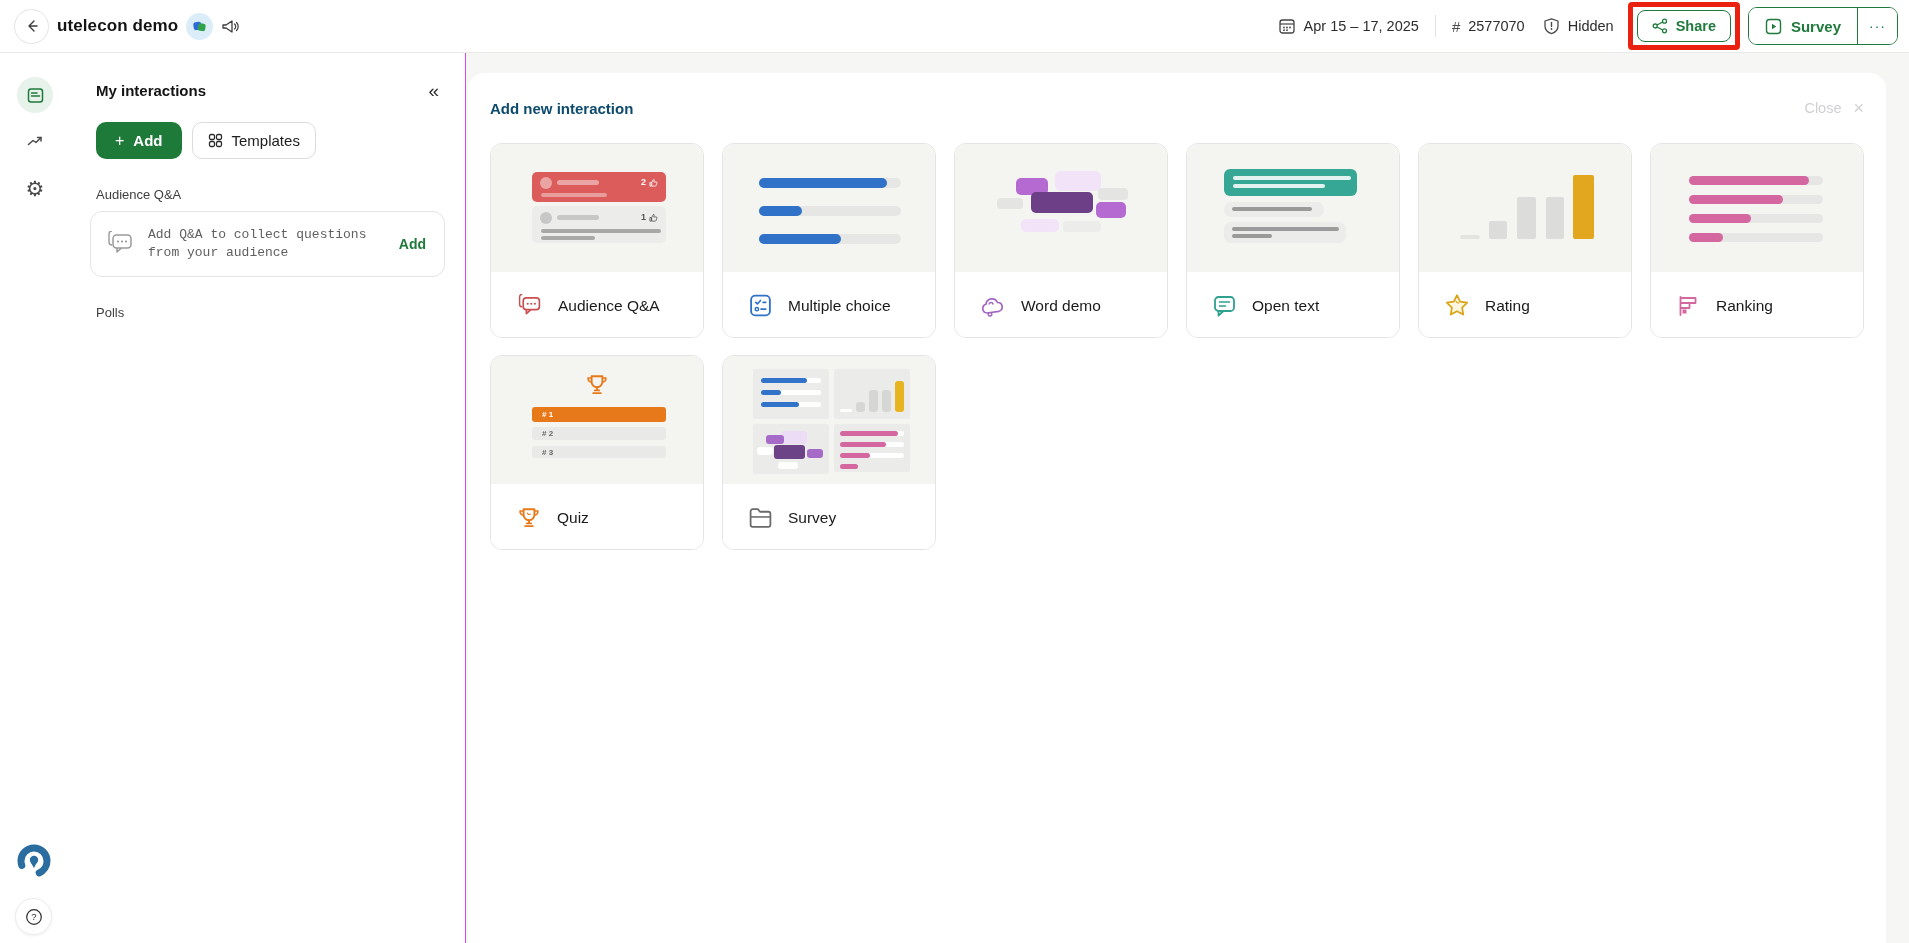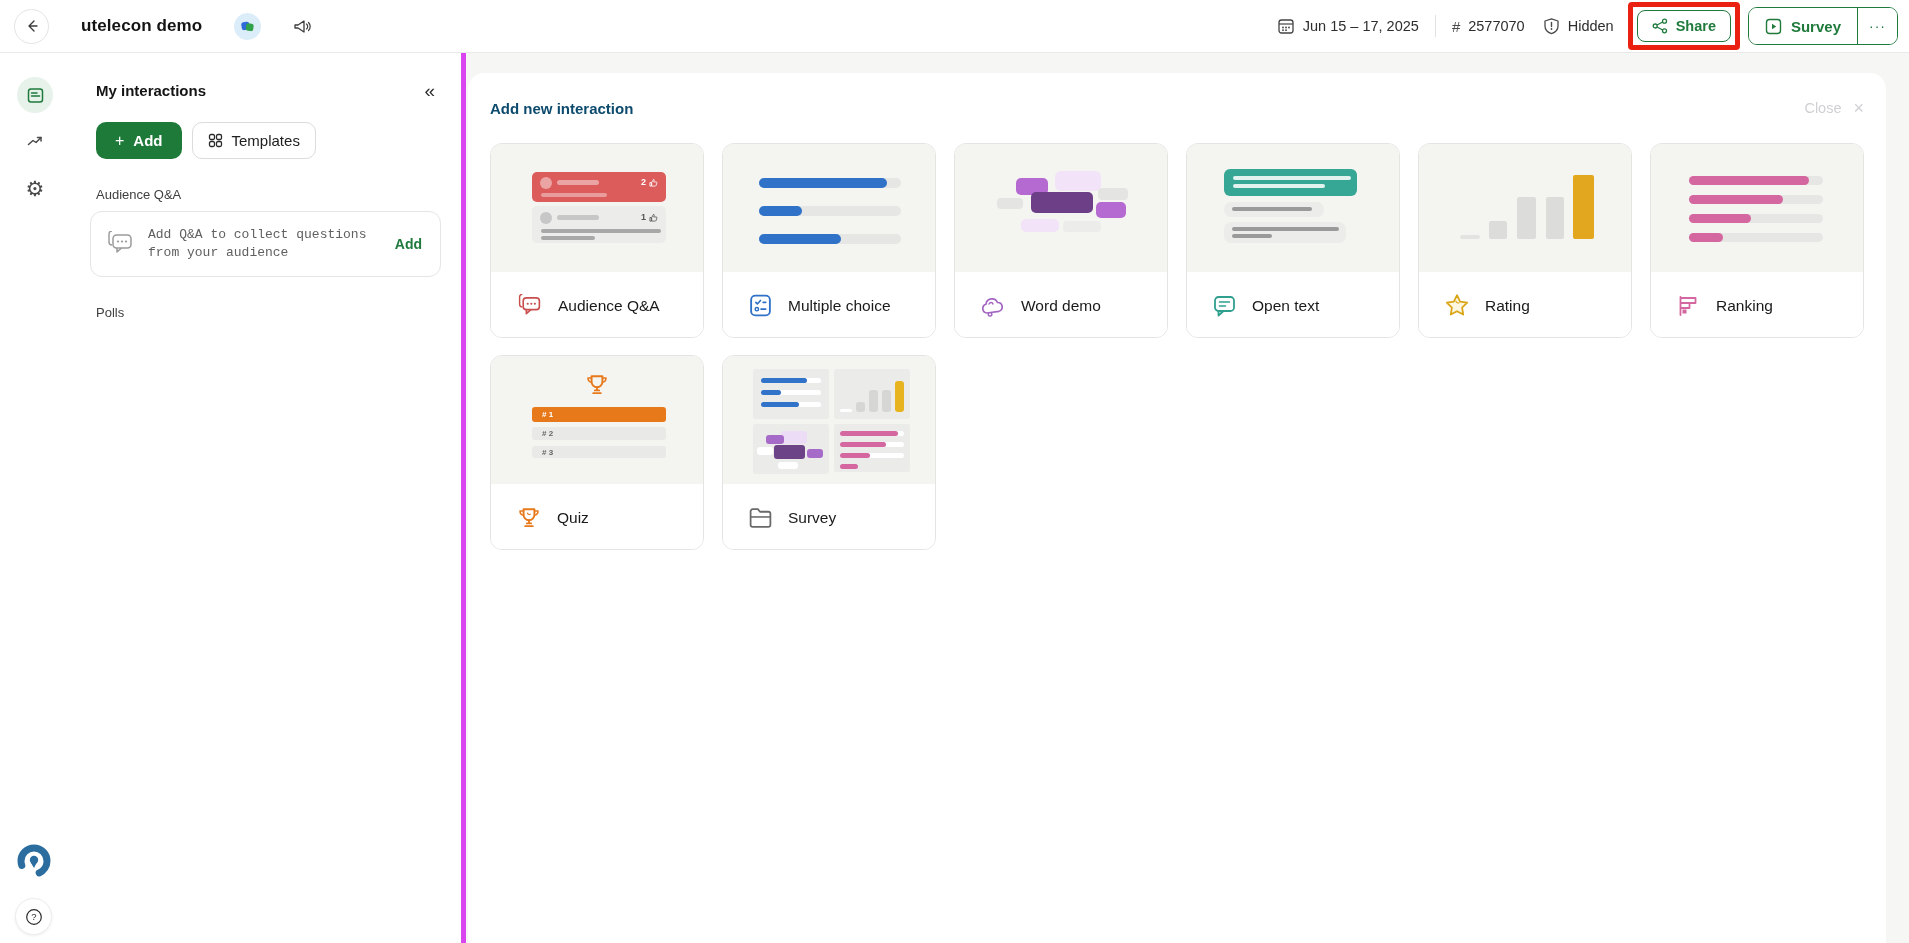--- a/index.html
+++ b/index.html
@@ -2,21 +2,21 @@
 <html><head>
 <meta charset="utf-8">
 <style>
   * { margin:0; padding:0; box-sizing:border-box; }
   html,body { width:1909px; height:943px; overflow:hidden; }
   body { background:#f6f6f4; font-family:"Liberation Sans", sans-serif; color:#1b1b1b; }
 
   
   .topbar { position:absolute; left:0; top:0; width:1909px; height:53px; background:#fff;
             border-bottom:1px solid #e9e9e7; display:flex; align-items:center; z-index:5; }
-  .topbar-left { display:flex; align-items:center; gap:32px; padding-left:14px; }
+  .topbar-left { display:flex; align-items:center; gap:8px; padding-left:14px; }
   .back-btn { width:35px; height:35px; border:1px solid #e4e4e2; border-radius:50%; background:#fff;
               display:flex; align-items:center; justify-content:center; color:#3c3c3c; font-size:17px; cursor:pointer; }
   .doc-title { font-size:17px; font-weight:700; color:#141414; letter-spacing:.1px; }
   .badge-circle { width:27px; height:27px; border-radius:50%; background:#dcedfa; display:flex; align-items:center; justify-content:center; }
   .topbar-right { margin-left:auto; display:flex; align-items:center; padding-right:11px; }
   .meta-item { display:flex; align-items:center; gap:8px; font-size:14.5px; color:#2e2e2e; }
   .meta-sep { width:1px; height:22px; background:#e2e2e0; margin:0 16px; }
   .hash-glyph { font-size:15px; color:#4c4c4c; font-weight:400; }
   .share-annotation { border:5px solid #ea2110; border-radius:4px; padding:3px 4px; margin-left:14px; background:transparent; }
   .btn-share { display:flex; align-items:center; gap:8px; height:32px; padding:0 14px; background:#fff;
@@ -34,21 +34,21 @@
                display:flex; align-items:center; justify-content:center; cursor:pointer; color:#4a4a4a; }
   .rail-icon.selected { background:#e7f3ea; }
   .rail-gear { font-size:21px; line-height:1; color:#4a4a4a; }
   .rail-logo { position:absolute; left:14px; top:788px; width:40px; height:40px; cursor:pointer; }
   .help-btn { position:absolute; left:15px; top:845px; width:37px; height:37px; border-radius:50%; background:#fff;
               border:1px solid #ededeb; box-shadow:0 1px 3px rgba(0,0,0,.07); display:flex; align-items:center;
               justify-content:center; cursor:pointer; }
 
   
   .sidepanel { position:absolute; left:68px; top:53px; width:398px; height:890px; background:#fff;
-               border-right:5px solid #d946ef; z-index:2; }
+               border-right:1px solid #d946ef; z-index:2; }
   .sp-header { display:flex; align-items:center; justify-content:space-between; padding:28px 26px 0 28px; }
   .sp-title { font-size:15px; font-weight:700; color:#141414; }
   .collapse { font-size:19px; color:#2e2e2e; cursor:pointer; line-height:1; }
   .sp-actions { display:flex; gap:10px; padding:22px 0 0 28px; }
   .btn-add { display:flex; align-items:center; gap:9px; height:37px; padding:0 19px; background:#1e7a38;
              border:none; border-radius:10px; color:#fff; font-size:15px; font-weight:700; cursor:pointer; }
   .btn-add .plus { font-size:16px; font-weight:400; }
   .btn-templates { display:flex; align-items:center; gap:9px; height:37px; padding:0 15px; background:#fff;
                    border:1px solid #dcdcda; border-radius:10px; color:#202020; font-size:15px; font-weight:500; cursor:pointer; }
   .sp-section-label { font-size:13px; color:#3f3f3f; padding:28px 0 0 28px; }
@@ -137,21 +137,21 @@
     <div class="meta-item">
       <svg width="18" height="18" viewBox="0 0 18 18">
         <rect x="2" y="3" width="14" height="13" rx="2.5" fill="none" stroke="#444" stroke-width="1.3"></rect>
         <path d="M2 7 H16" stroke="#444" stroke-width="1.2"></path>
         <circle cx="6" cy="10.5" r=".9" fill="#444"></circle>
           <circle cx="9" cy="10.5" r=".9" fill="#444"></circle>
           <circle cx="12" cy="10.5" r=".9" fill="#444"></circle>
         <circle cx="6" cy="13.2" r=".9" fill="#444"></circle>
           <circle cx="9" cy="13.2" r=".9" fill="#444"></circle>
       </svg>
-      <span>Jun 15 – 17, 2025</span>
+      <span>Apr 15 – 17, 2025</span>
     </div>
     <div class="meta-sep"></div>
     <div class="meta-item">
       <span class="hash-glyph">#</span>
       <span>2577070</span>
     </div>
     <div class="meta-item" style="margin-left:18px;">
       <svg width="17" height="18" viewBox="0 0 17 18">
         <path d="M8.5 1.8 L15 4 v5 c0 4-3 6.5-6.5 7.6 C5 15.5 2 13 2 9 V4 z" fill="none" stroke="#4a4a4a" stroke-width="1.3" stroke-linejoin="round"></path>
         <path d="M8.5 5.5 v4" stroke="#4a4a4a" stroke-width="1.4" stroke-linecap="round"></path>

